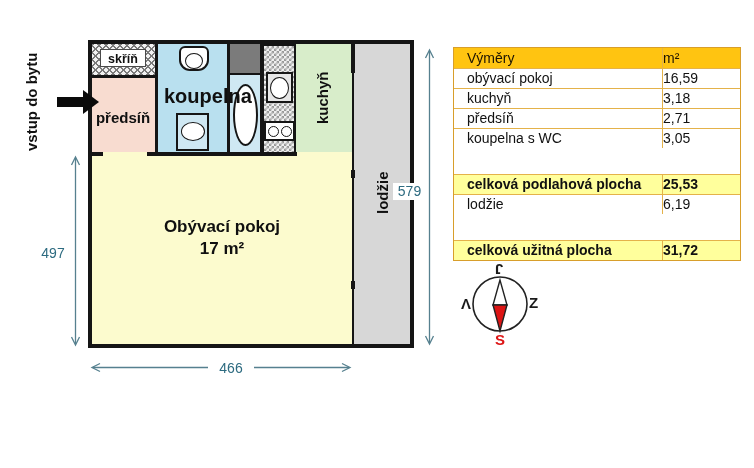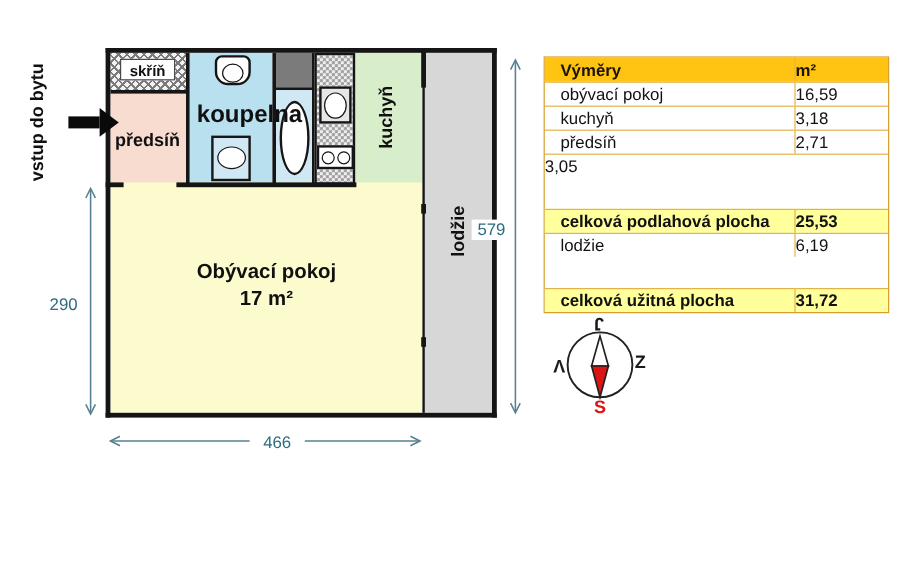--- a/index.html
+++ b/index.html
@@ -21,21 +21,21 @@
   .dim{position:absolute;z-index:15;}
   .dimlabel{position:absolute;z-index:16;background:#ffffff;color:#2d6b80;font-size:14px;
             text-align:center;line-height:17px;}
   
   .vtable{position:absolute;left:453px;top:47px;width:288px;z-index:30;
           border:1px solid #d89e2b;box-sizing:border-box;font-size:14px;background:#fff;}
   .vrow{display:flex;height:19px;line-height:19px;border-top:1px solid #e4b24a;}
   .vrow:first-child{border-top:none;height:20px;line-height:20px;}
   .cell-l{flex:1;padding-left:13px;border-right:1px solid #e4b24a;overflow:hidden;white-space:nowrap;}
   .cell-r{width:68px;padding-right:9px;}
-  .vrow.header{background:#ffc411;font-weight:bold;color:#1c1303;}
+  .vrow.header{background:#ffc411;font-weight:normal;color:#1c1303;}
   .vrow.hl{background:#ffff9c;font-weight:bold;margin-top:26px;}
   .compass-letter{position:absolute;z-index:21;font-weight:bold;font-size:15px;color:#1a1a1a;}
   .rot180{display:inline-block;transform:rotate(180deg);}
 </style>
 </head>
 <body>
 
 <div id="canvas">
 
   <div>
@@ -92,21 +92,21 @@
     <div class="label" style="left:122px;top:216px;width:200px;text-align:center;font-size:17px;line-height:22px;">
       <div>Obývací pokoj</div>
       <div>17 m²</div>
     </div>
 
     <svg class="dim" style="left:70px;top:155px;" width="11" height="192" viewBox="0 0 11 192">
       <line x1="5.5" y1="3" x2="5.5" y2="189" stroke="#56808f" stroke-width="1.3"></line>
       <polyline points="1.5,10 5.5,2 9.5,10" fill="none" stroke="#56808f" stroke-width="1.3"></polyline>
       <polyline points="1.5,182 5.5,190 9.5,182" fill="none" stroke="#56808f" stroke-width="1.3"></polyline>
     </svg>
-    <div class="dimlabel" style="left:36px;top:245px;width:34px;height:17px;">290</div>
+    <div class="dimlabel" style="left:36px;top:245px;width:34px;height:17px;">497</div>
 
     <svg class="dim" style="left:90px;top:362px;" width="262" height="11" viewBox="0 0 262 11">
       <line x1="3" y1="5.5" x2="259" y2="5.5" stroke="#56808f" stroke-width="1.3"></line>
       <polyline points="10,1.5 2,5.5 10,9.5" fill="none" stroke="#56808f" stroke-width="1.3"></polyline>
       <polyline points="252,1.5 260,5.5 252,9.5" fill="none" stroke="#56808f" stroke-width="1.3"></polyline>
     </svg>
     <div class="dimlabel" style="left:208px;top:359px;width:46px;height:18px;line-height:18px;">466</div>
 
     <svg class="dim" style="left:424px;top:48px;" width="11" height="298" viewBox="0 0 11 298">
       <line x1="5.5" y1="3" x2="5.5" y2="295" stroke="#56808f" stroke-width="1.3"></line>
@@ -127,20 +127,21 @@
     </div>
     <div class="vrow">
       <div class="cell-l">kuchyň</div>
       <div class="cell-r">3,18</div>
     </div>
     <div class="vrow">
       <div class="cell-l">předsíň</div>
       <div class="cell-r">2,71</div>
     </div>
     <div class="vrow">
+      <div class="cell-l">koupelna s WC</div>
       <div class="cell-r">3,05</div>
     </div>
     <div class="vrow hl">
       <div class="cell-l">celková podlahová plocha</div>
       <div class="cell-r">25,53</div>
     </div>
     <div class="vrow">
       <div class="cell-l">lodžie</div>
       <div class="cell-r">6,19</div>
     </div>

